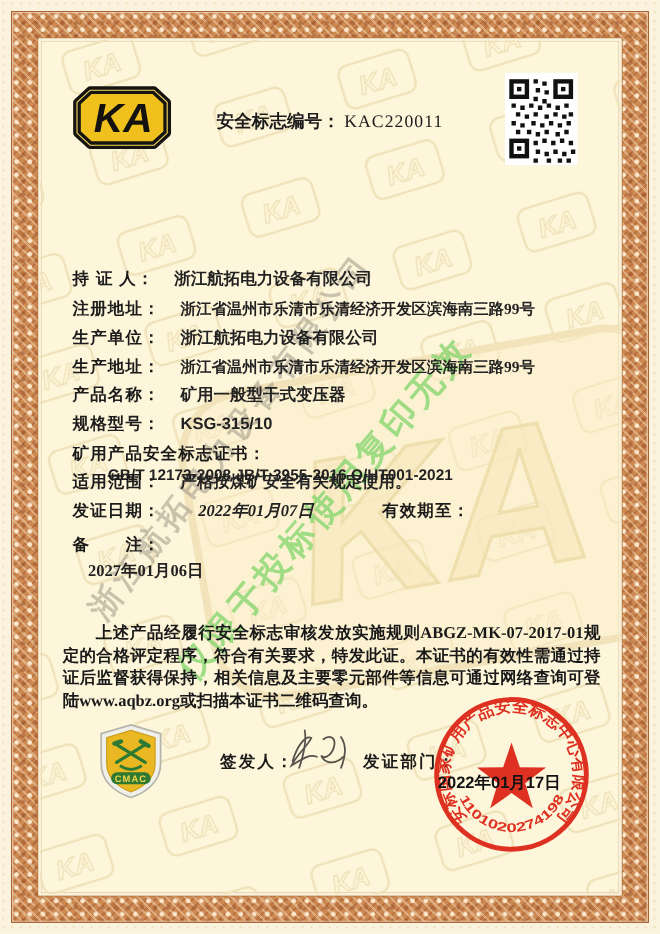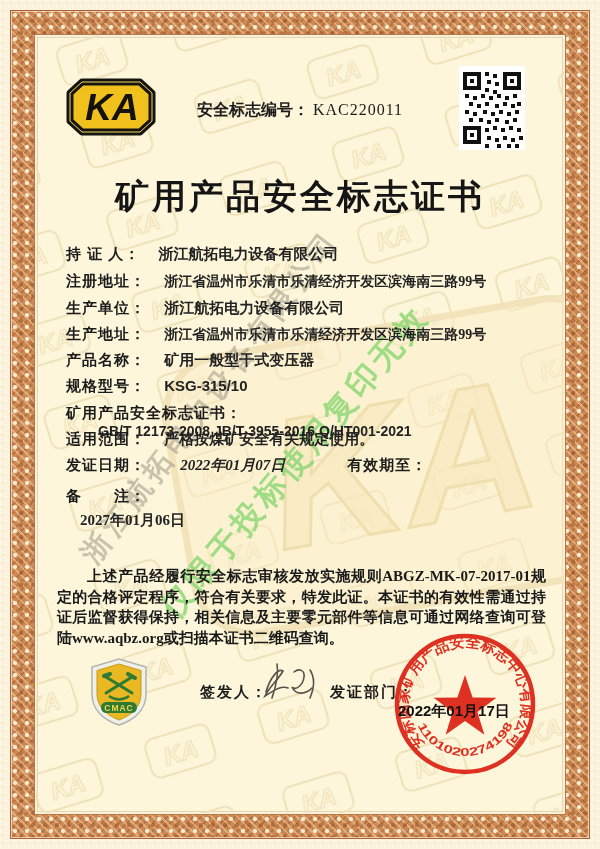--- a/index.html
+++ b/index.html
@@ -119,21 +119,20 @@
                    M5 18h2v2h-2z M9 19h2v2h-2z M13 18h2v2h-2z M18 19h2v2h-2z M22 18h2v2h-2z M26 19h2v2h-2z M29 18h2v2h-2z
                    M3 22h2v2h-2z M7 23h2v2h-2z M12 22h2v2h-2z M16 23h2v2h-2z M20 22h2v2h-2z M24 23h2v2h-2z M28 22h2v2h-2z
                    M5 26h2v2h-2z M10 26h2v2h-2z M14 27h2v2h-2z M18 26h2v2h-2z M23 27h2v2h-2z M27 26h2v2h-2z
                    M13 31h2v2h-2z M17 30h2v2h-2z M21 31h2v2h-2z M25 30h2v2h-2z M29 31h2v2h-2z
                    M14 35h2v2h-2z M18 36h2v2h-2z M22 35h2v2h-2z M26 36h2v2h-2z M30 35h2v2h-2z
                    M13 39h2v2h-2z M19 39h2v2h-2z M24 39h2v2h-2z M28 39h2v2h-2z"></path>
         </g>
       </svg>
     </div>
 
-    <div class="abs title">矿用产品安全标志证书</div>
 
     <div class="abs row" style="top:245px;">
       <span class="lbl">持 证 人：</span>
       <span class="val val-inline" style="margin-left:14px;">浙江航拓电力设备有限公司</span>
     </div>
     <div class="abs row" style="top:272px;">
       <span class="lbl">注册地址：</span>
       <span class="val val-inline addr" style="margin-left:14px;">浙江省温州市乐清市乐清经济开发区滨海南三路99号</span>
     </div>
     <div class="abs row" style="top:299px;">

